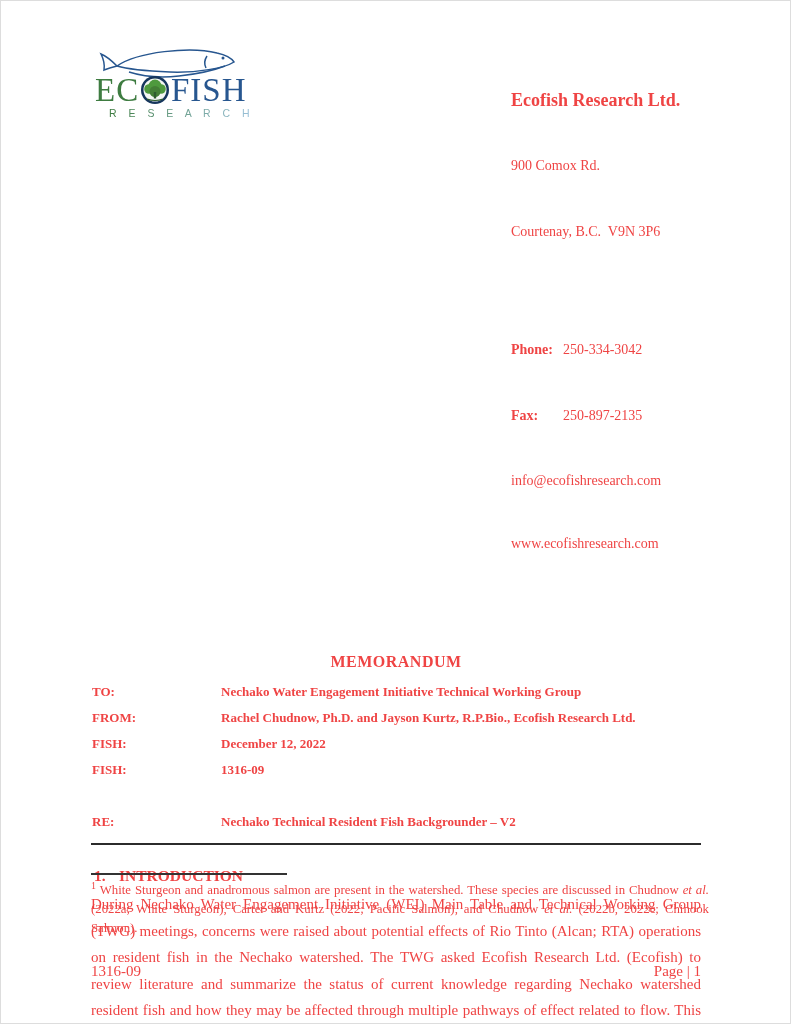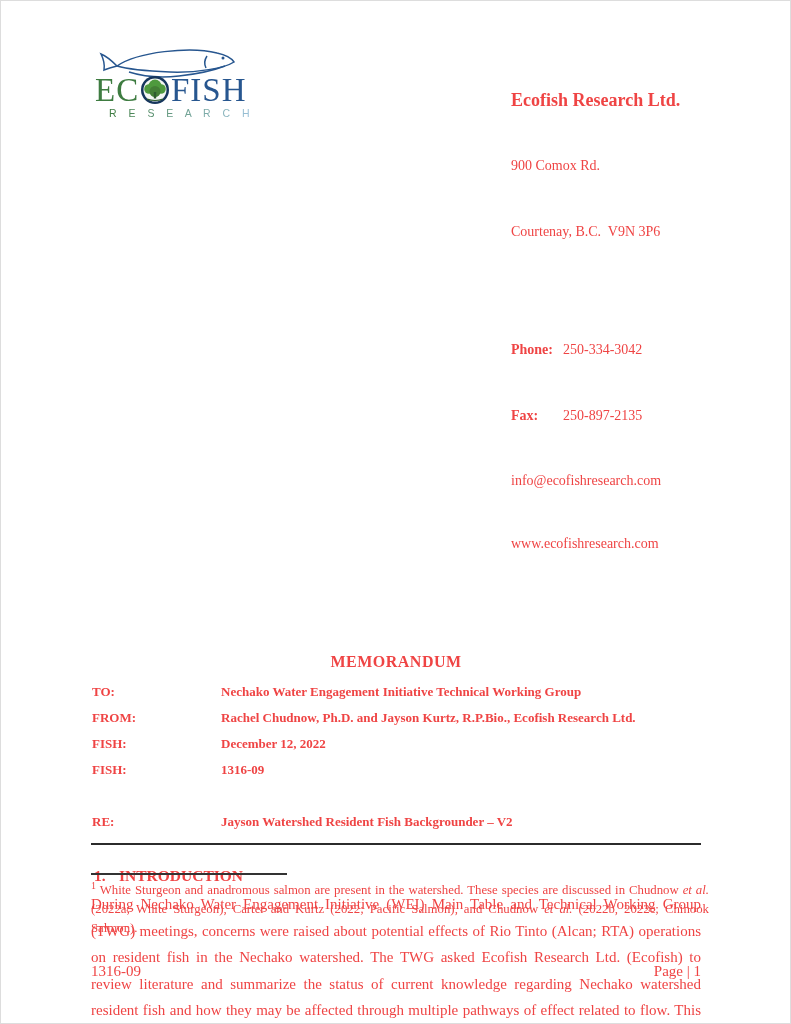--- a/index.html
+++ b/index.html
@@ -126,21 +126,21 @@
       <div class="memo-row">
         <span class="flabel">FISH:</span>
         <span>December 12, 2022</span>
       </div>
       <div class="memo-row">
         <span class="flabel">FISH:</span>
         <span>1316-09</span>
       </div>
       <div class="memo-row re">
         <span class="flabel">RE:</span>
-        <span>Jayson Watershed Resident Fish Backgrounder – V2</span>
+        <span>Nechako Technical Resident Fish Backgrounder – V2</span>
       </div>
     </div>
 
     <hr class="rule">
 
     <div class="sec-head">
       <span class="num">1.</span>
       <span>INTRODUCTION</span>
     </div>
     <div class="para">During Nechako Water Engagement Initiative (WEI) Main Table and Technical Working Group (TWG) meetings, concerns were raised about potential effects of Rio Tinto (Alcan; RTA) operations on resident fish in the Nechako watershed. The TWG asked Ecofish Research Ltd. (Ecofish) to review literature and summarize the status of current knowledge regarding Nechako watershed resident fish and how they may be affected through multiple pathways of effect related to flow. This background memo provides a general overview of resident fish species, their conservation status, trends in abundance, and life histories to support memos that detail flow-related affects to resident fish (i.e., spawning and rearing habitats, access to tributaries and off-channel habitats, temperature).</div>

